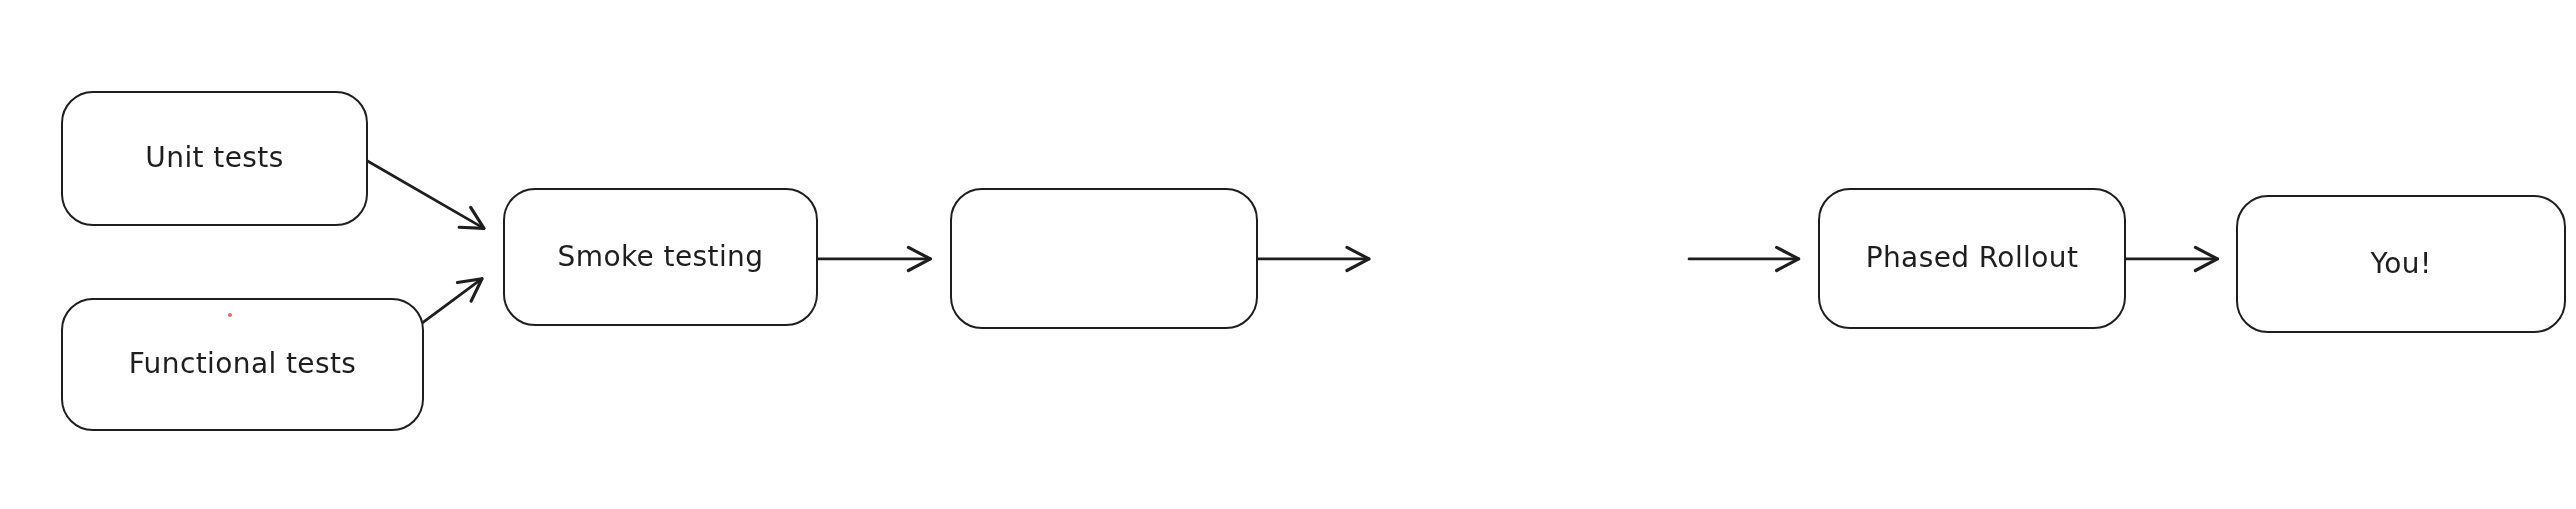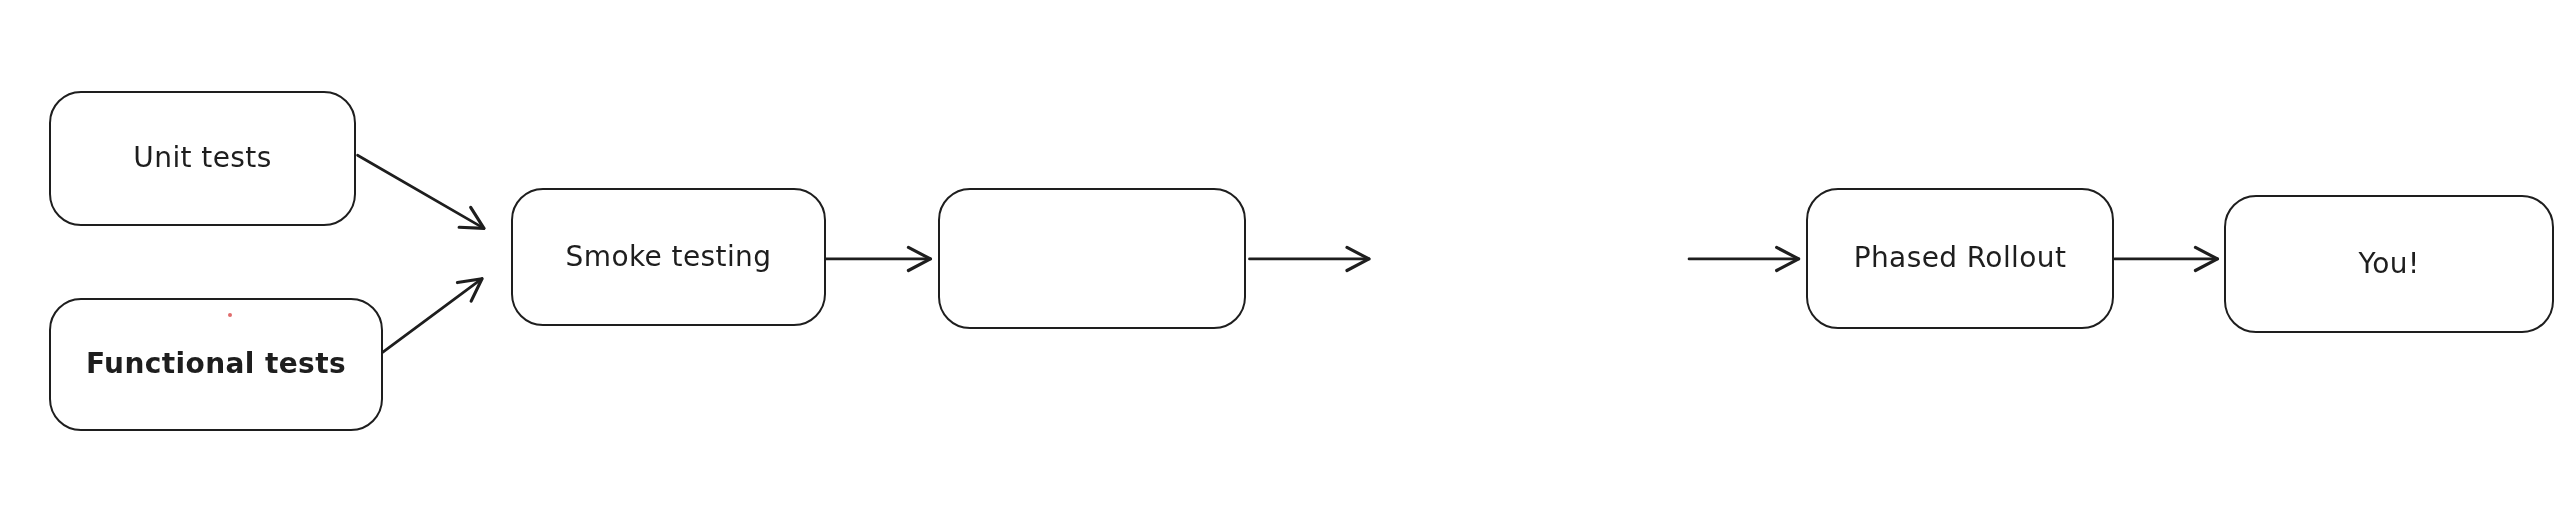--- a/index.html
+++ b/index.html
@@ -28,35 +28,36 @@
   .node{
     position:absolute;
     box-sizing:border-box;
     background:#ffffff;
     border:2.6px solid var(--stroke);
     border-radius:32px;
     display:flex;
     align-items:center;
     justify-content:center;
     text-align:center;
+    margin-left:12px;
   }
   .label{
     color:var(--text);
     font-size:28px;
     letter-spacing:0.4px;
     line-height:1.3;
     white-space:nowrap;
   }
   .label.multiline{
     display:flex;
     flex-direction:column;
   }
   .node.unit       {left:49px;   top:91px;  width:307px; height:135px;}
-  .node.functional {left:49px;   top:298px; width:334px; height:133px;font-weight:bold;}
-  .node.smoke      {left:511px;  top:188px; width:315px; height:138px;}
+  .node.functional {left:49px;   top:298px; width:363px; height:133px;}
+  .node.smoke      {left:491px;  top:188px; width:315px; height:138px;}
   .node.dbt        {left:938px;  top:188px; width:308px; height:141px;}
   .node.canary     {left:1376px; top:188px; width:310px; height:141px;}
   .node.phased     {left:1806px; top:188px; width:308px; height:141px;text-align:right;}
   .node.you        {left:2224px; top:195px; width:330px; height:138px;}
   .stray-dot{
     position:absolute;
     left:228px;
     top:313px;
     width:4px;
     height:4px;

